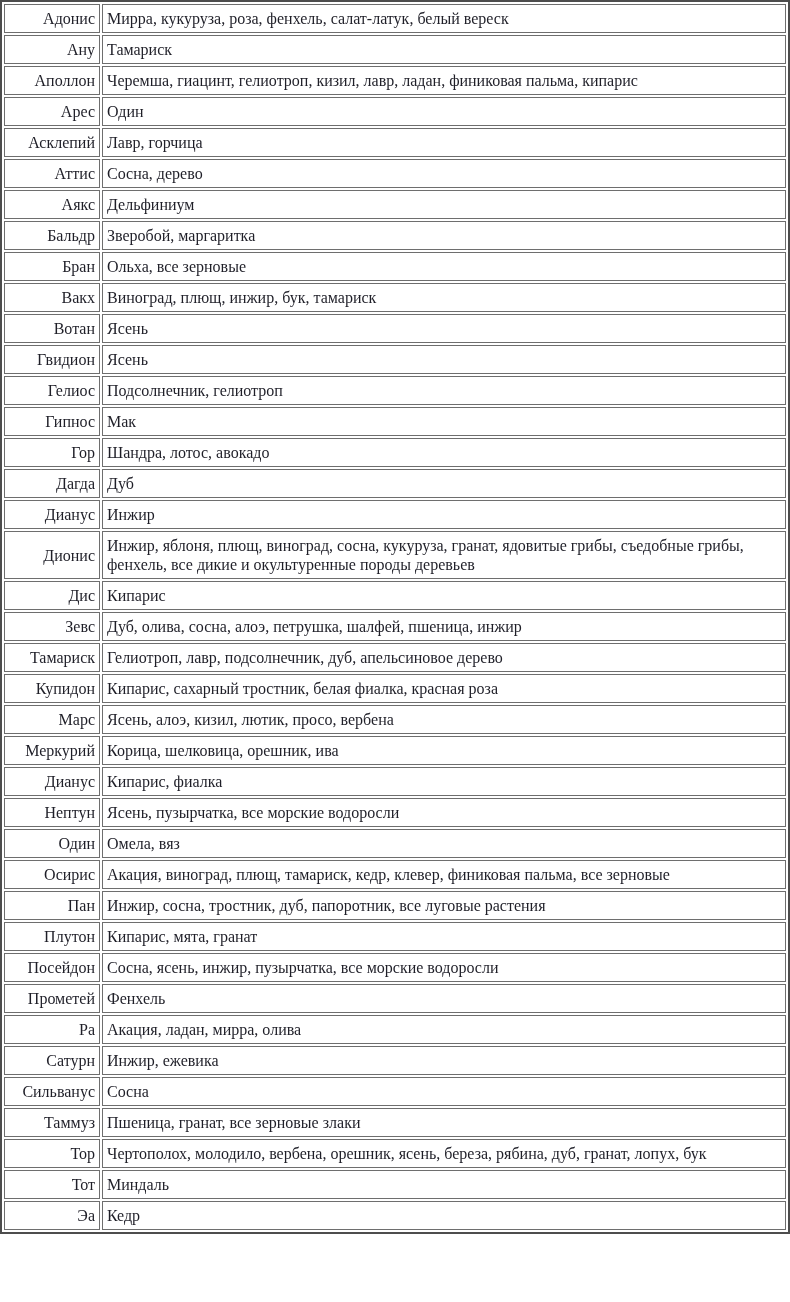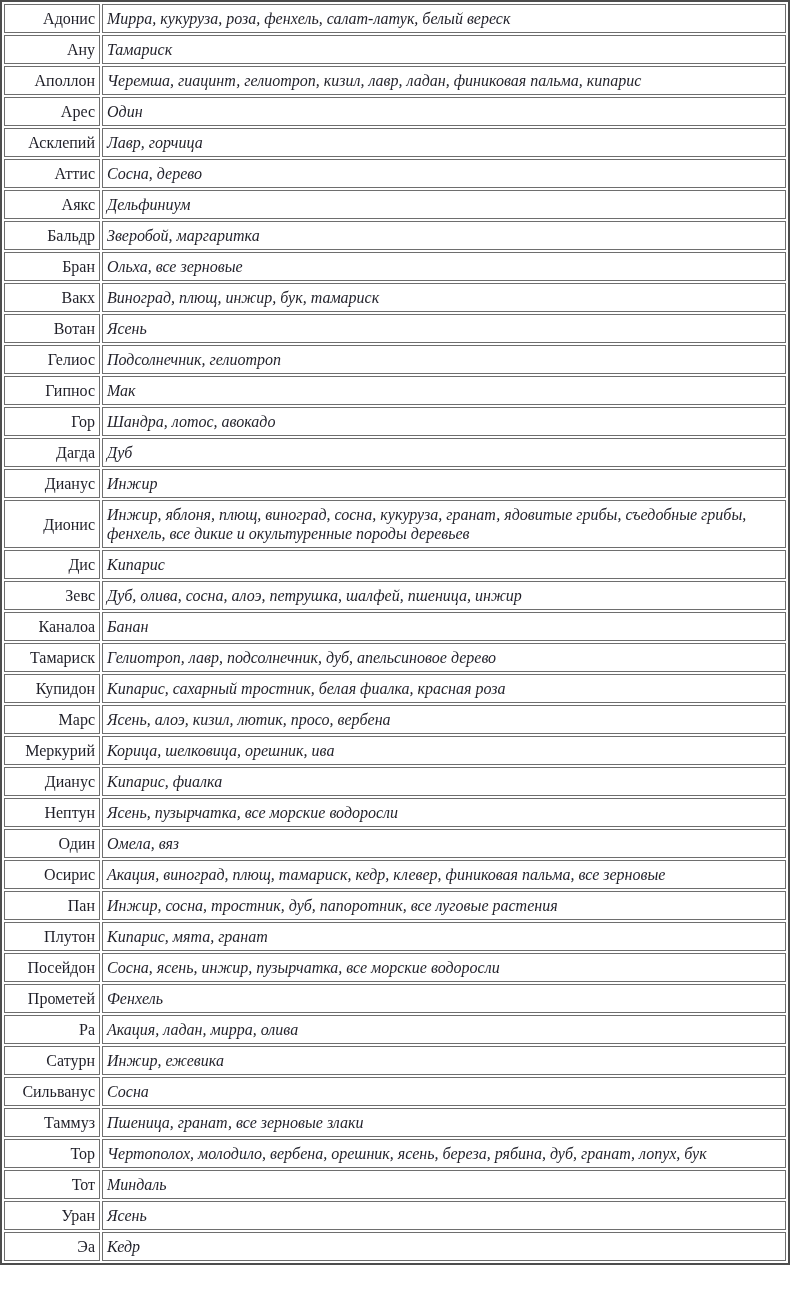--- a/index.html
+++ b/index.html
@@ -32,21 +32,20 @@
   td.deity-cell {
     width: 86px;
     font-weight: normal;
     text-align: right;
     padding-right: 5px;
     white-space: nowrap;
   }
   td.plants-cell {
     text-align: left;
     padding-left: 6px;
-    font-style: italic;
   }
 </style>
 </head>
 <body>
 
 <table class="deity-table">
   <tbody>
       <tr>
         <td class="deity-cell">Адонис</td>
         <td class="plants-cell">Мирра, кукуруза, роза, фенхель, салат-латук, белый вереск</td>
@@ -85,20 +84,24 @@
       </tr>
       <tr>
         <td class="deity-cell">Вакх</td>
         <td class="plants-cell">Виноград, плющ, инжир, бук, тамариск</td>
       </tr>
       <tr>
         <td class="deity-cell">Вотан</td>
         <td class="plants-cell">Ясень</td>
       </tr>
       <tr>
+        <td class="deity-cell">Гвидион</td>
+        <td class="plants-cell">Ясень</td>
+      </tr>
+      <tr>
         <td class="deity-cell">Гелиос</td>
         <td class="plants-cell">Подсолнечник, гелиотроп</td>
       </tr>
       <tr>
         <td class="deity-cell">Гипнос</td>
         <td class="plants-cell">Мак</td>
       </tr>
       <tr>
         <td class="deity-cell">Гор</td>
         <td class="plants-cell">Шандра, лотос, авокадо</td>
@@ -117,24 +120,20 @@
       </tr>
       <tr>
         <td class="deity-cell">Дис</td>
         <td class="plants-cell">Кипарис</td>
       </tr>
       <tr>
         <td class="deity-cell">Зевс</td>
         <td class="plants-cell">Дуб, олива, сосна, алоэ, петрушка, шалфей, пшеница, инжир</td>
       </tr>
       <tr>
-        <td class="deity-cell">Каналоа</td>
-        <td class="plants-cell">Банан</td>
-      </tr>
-      <tr>
         <td class="deity-cell">Тамариск</td>
         <td class="plants-cell">Гелиотроп, лавр, подсолнечник, дуб, апельсиновое дерево</td>
       </tr>
       <tr>
         <td class="deity-cell">Купидон</td>
         <td class="plants-cell">Кипарис, сахарный тростник, белая фиалка, красная роза</td>
       </tr>
       <tr>
         <td class="deity-cell">Марс</td>
         <td class="plants-cell">Ясень, алоэ, кизил, лютик, просо, вербена</td>
@@ -191,23 +190,19 @@
         <td class="deity-cell">Таммуз</td>
         <td class="plants-cell">Пшеница, гранат, все зерновые злаки</td>
       </tr>
       <tr>
         <td class="deity-cell">Тор</td>
         <td class="plants-cell">Чертополох, молодило, вербена, орешник, ясень, береза, рябина, дуб, гранат, лопух, бук</td>
       </tr>
       <tr>
         <td class="deity-cell">Тот</td>
         <td class="plants-cell">Миндаль</td>
-      </tr>
-      <tr>
-        <td class="deity-cell">Уран</td>
-        <td class="plants-cell">Ясень</td>
       </tr>
       <tr>
         <td class="deity-cell">Эа</td>
         <td class="plants-cell">Кедр</td>
       </tr>
     </tbody>
 </table>
 
 </body></html>

